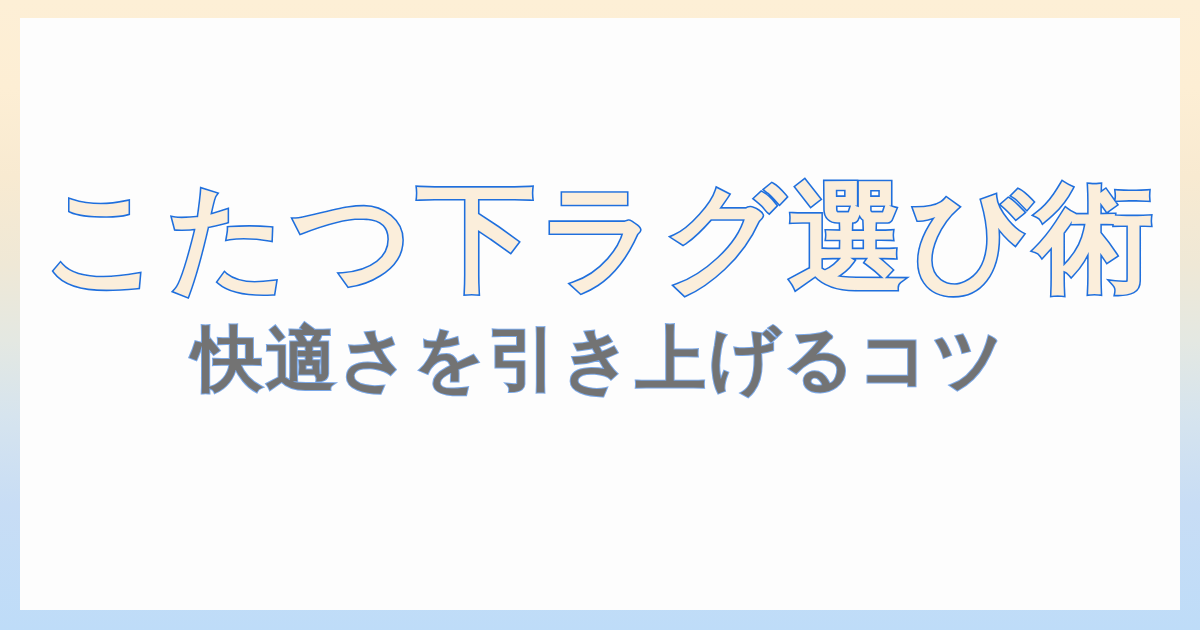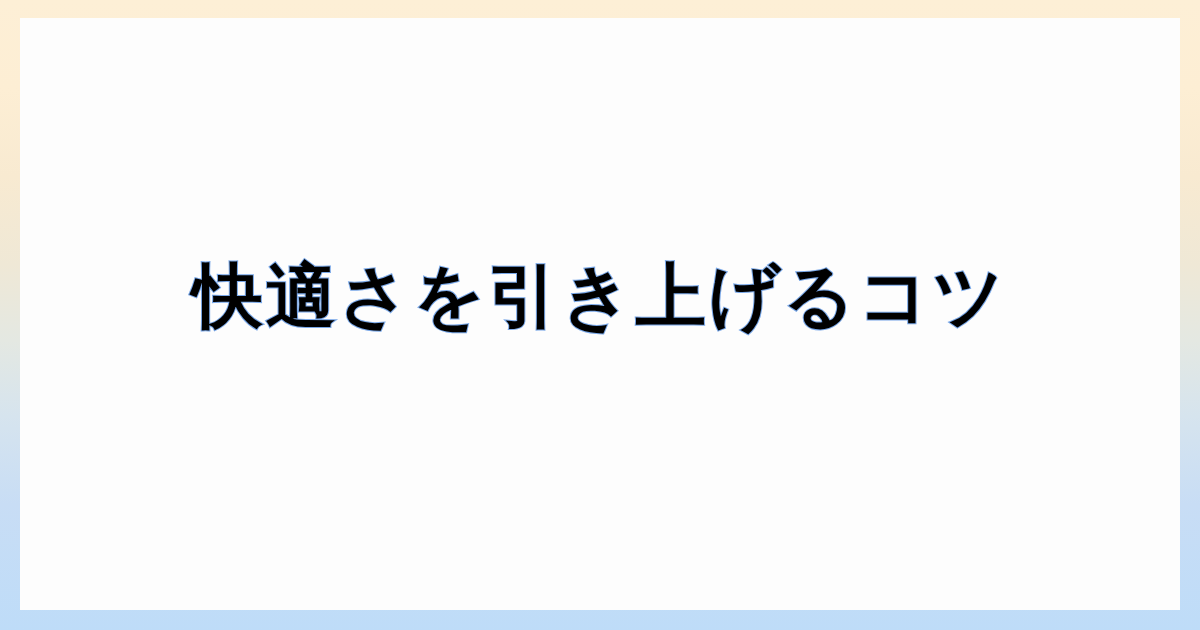--- a/index.html
+++ b/index.html
@@ -75,39 +75,40 @@
   }
 
   
   .subtitle {
     font-family: "DejaVu Sans", "Liberation Sans", sans-serif;
     font-size: 70px;
     font-weight: 700;
     line-height: 1.1;
     letter-spacing: 3px;
     white-space: nowrap;
-    color: #000000;
+    color: #737373;
     -webkit-text-stroke: 2px #7aa8e8;
     paint-order: stroke fill;
     text-rendering: geometricPrecision;
     margin: 0;
     padding: 0;
     position: relative;
     top: -18px;
   }
 </style>
 </head>
 <body>
 
 <div class="banner">
 
   <div class="card">
 
     <div class="text-stack">
 
+      <h1 class="title">こたつ下ラグ選び術</h1>
 
       <h2 class="subtitle">快適さを引き上げるコツ</h2>
 
     </div>
 
   </div>
 
 </div>
 
 </body></html>

